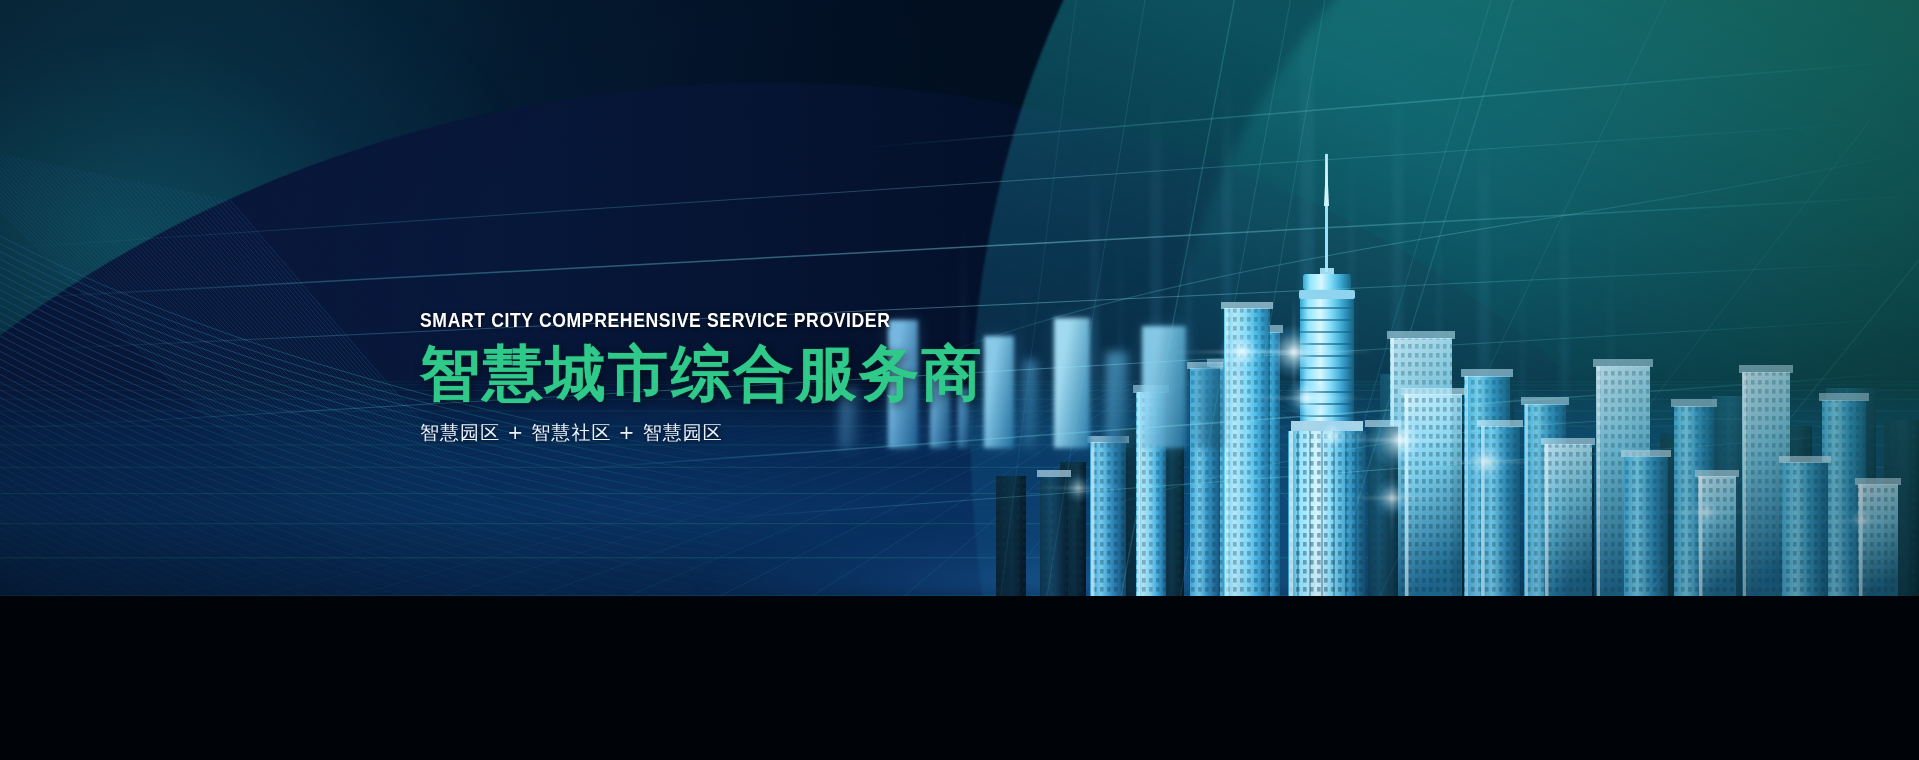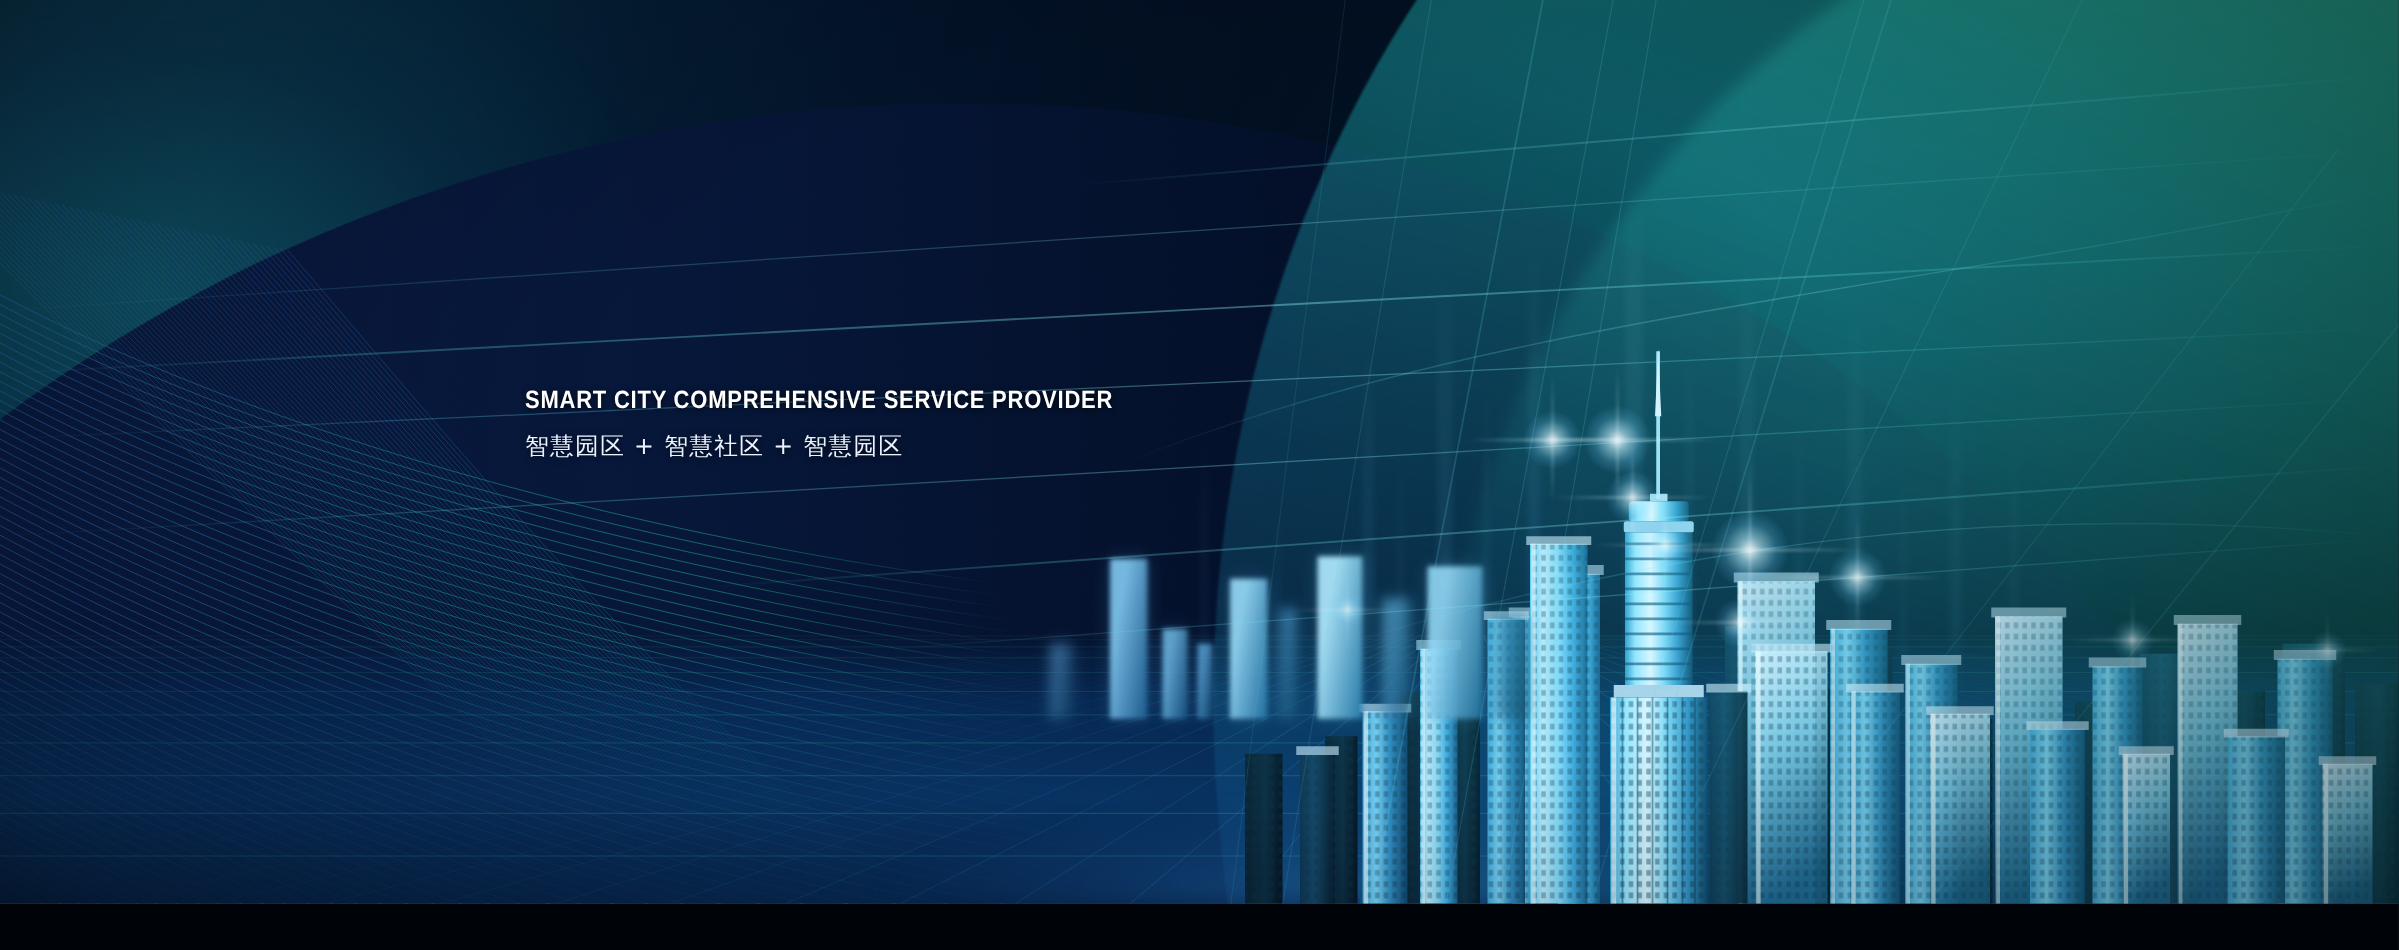--- a/index.html
+++ b/index.html
@@ -5,21 +5,21 @@
   * { margin:0; padding:0; box-sizing:border-box; }
   html, body {
     width:1919px; height:760px;
     background:#000408;
     font-family:"Liberation Sans","DejaVu Sans",sans-serif;
     overflow:hidden;
   }
 
   #banner {
     position:relative;
-    width:1919px; height:723px;
+    width:1919px; height:596px;
     overflow:hidden;
     background:#03101f;
   }
 
   .layer { position:absolute; inset:0; }
 
   
   #sky {
     background:
       radial-gradient(ellipse 900px 620px at 1420px 180px, rgba(0,22,42,.95) 0%, rgba(0,7,14,0) 70%),
@@ -735,16 +735,17 @@
       <div style="position: absolute; left: 1861px; top: 487px; width: 2px; height: 66px; opacity: 0.2475; filter: blur(1.4px); background: linear-gradient(rgba(255, 255, 255, 0), rgba(225, 248, 255, 0.8), rgba(255, 255, 255, 0));"></div>
     </div>
 
   <div id="green-right"></div>
   <div id="green-right2"></div>
 
   <div class="layer" id="vignette"></div>
 
   <div id="copy">
     <div id="eyebrow">SMART CITY COMPREHENSIVE SERVICE PROVIDER</div>
+    <div id="headline">智慧城市综合服务商</div>
     <div id="subline">智慧园区 + 智慧社区 + 智慧园区</div>
   </div>
 
 </div>
 
 </body></html>

